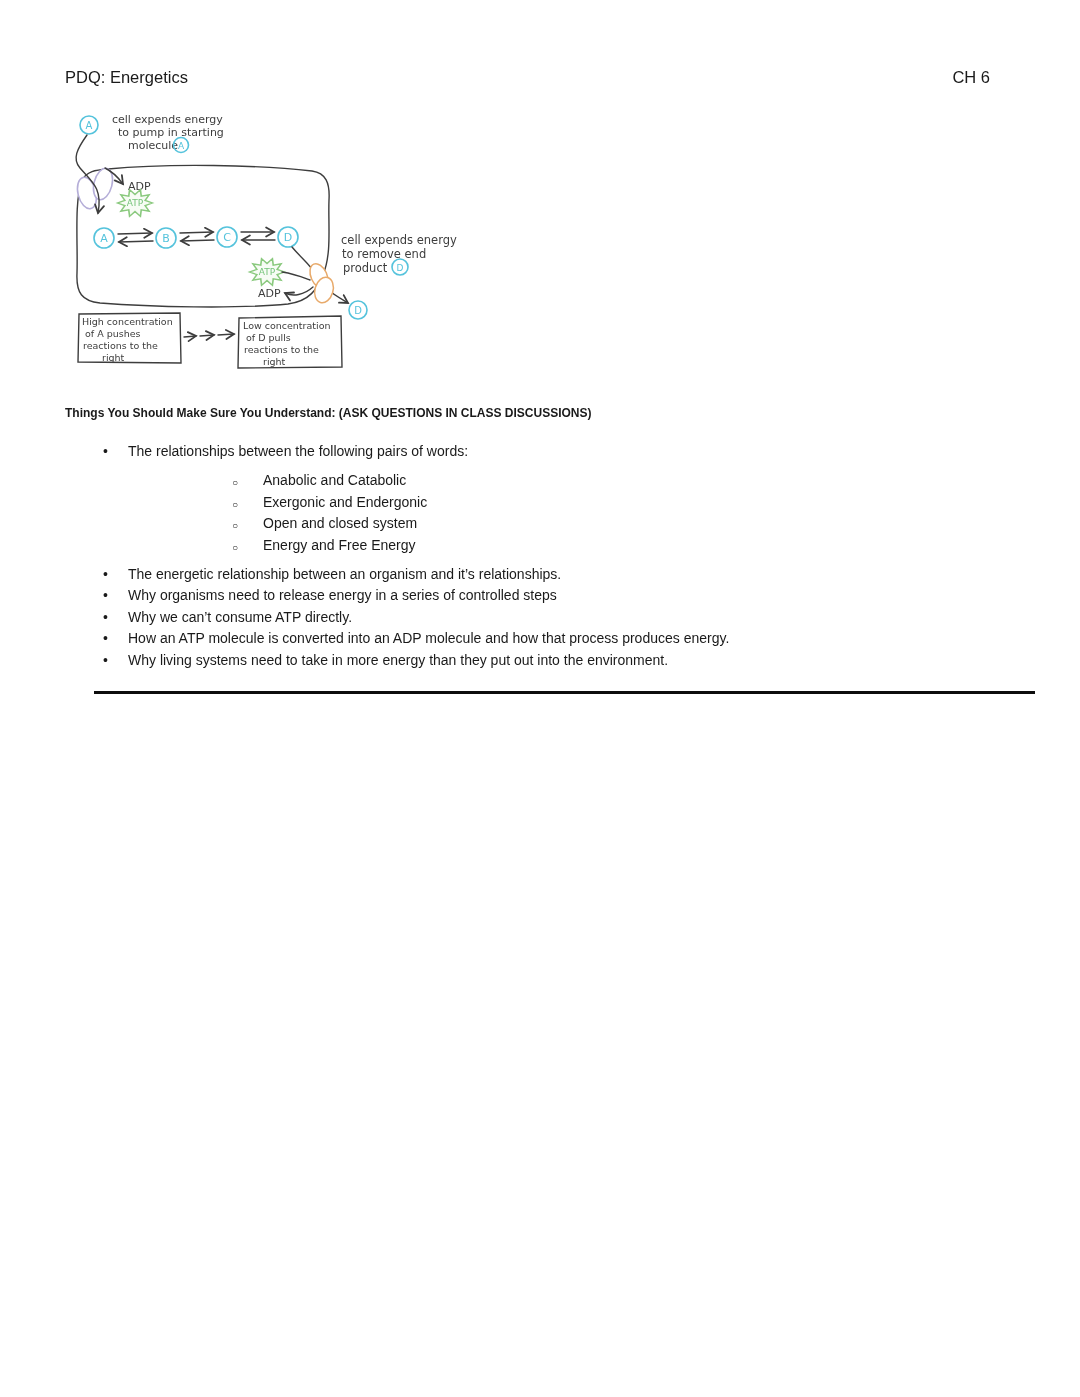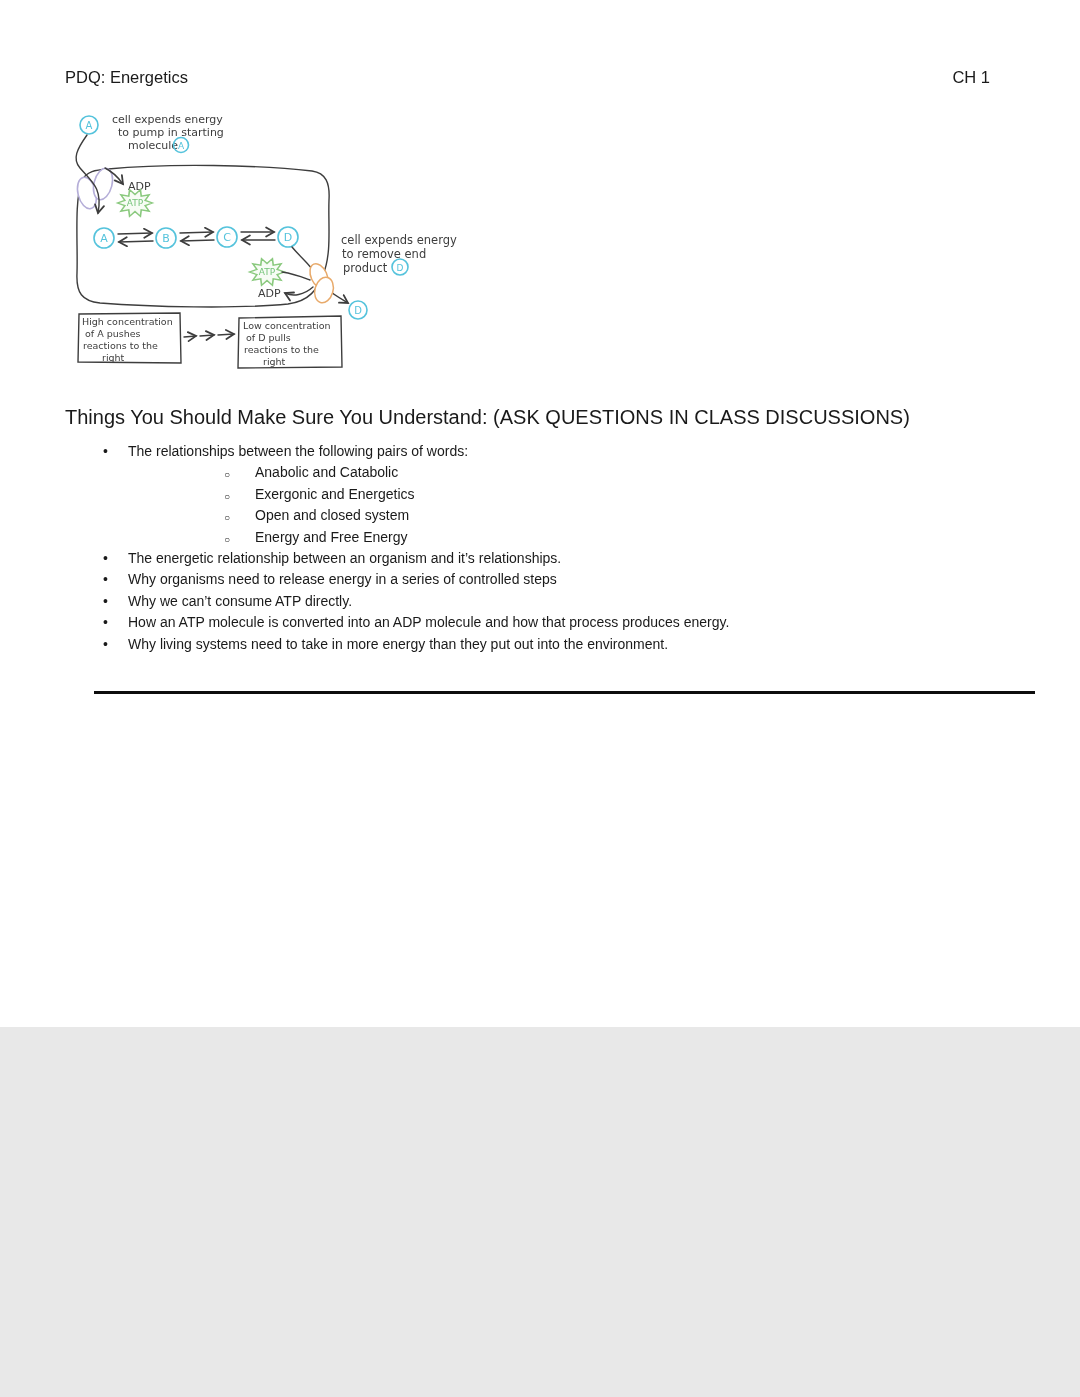--- a/index.html
+++ b/index.html
@@ -1,46 +1,46 @@
 <!DOCTYPE html>
 <html><head>
 <meta charset="utf-8">
 <style>
   html,body{margin:0;padding:0;background:#e8e8e8;}
-  .page{position:relative;width:1080px;height:1027px;background:#ffffff;margin:0 auto;
+  .page{position:relative;width:1080px;height:1397px;background:#ffffff;margin:0 auto;
         font-family:"Liberation Sans", sans-serif;color:#1a1a1a;overflow:hidden;}
   .header{position:absolute;top:68px;left:65px;width:925px;display:flex;
           justify-content:space-between;font-size:16.5px;}
   .diagram{position:absolute;top:105px;left:60px;}
   .hand{font-family:"DejaVu Sans", sans-serif;fill:#3d3d3d;}
   .ink{stroke:#3d3d3d;fill:none;stroke-width:1.4;stroke-linecap:round;}
   .cyan{stroke:#55c3dc;fill:none;stroke-width:1.6;}
   .cyantxt{font-family:"DejaVu Sans", sans-serif;fill:#55c3dc;}
   .greentxt{font-family:"DejaVu Sans", sans-serif;fill:#76c47a;}
   .star{stroke:#8ac97e;fill:#f7fcf5;stroke-width:1.3;}
   .purple{stroke:#b5aed8;fill:#ffffff;stroke-width:1.6;}
   .orange{stroke:#e8aa6b;fill:#ffffff;stroke-width:1.5;}
-  .heading{position:absolute;top:406px;left:65px;font-weight:normal;font-size:20px;}
+  .heading{position:absolute;top:406px;left:65px;font-weight:bold;font-size:12px;}
   .bullets{position:absolute;top:441px;left:65px;width:960px;margin:0;padding:0;
            list-style:none;font-size:14px;}
   .bullets > li{position:relative;padding-left:63px;line-height:21.4px;}
   .bullets > li::before{content:"\2022";position:absolute;left:38px;}
-  .subs{list-style:none;margin:0;padding:0;}
+  .subs{list-style:none;margin:8px;padding:0;}
   .subs li{position:relative;padding-left:127px;line-height:21.4px;}
   .subs li::before{content:"\25CB";position:absolute;left:96px;font-size:10px;top:2px;}
   .rule{position:absolute;top:691px;left:94px;width:941px;height:3px;background:#0d0d0d;}
 </style>
 </head>
 <body>
 
 <div class="page">
 
   <div class="header">
     <span>PDQ: Energetics</span>
-    <span>CH 1</span>
+    <span>CH 6</span>
   </div>
 
   <svg class="diagram" width="400" height="270" viewBox="0 0 400 270">
     <defs>
       <marker id="ah" viewBox="0 0 10 10" refX="8" refY="5" markerWidth="8" markerHeight="8" orient="auto-start-reverse">
         <path d="M 1,1 L 8,5 L 1,9" fill="none" stroke="#3d3d3d" stroke-width="1.6" stroke-linecap="round"></path>
       </marker>
     </defs>
 
     <path class="ink" d="M 48,64 C 110,58 200,60 252,66 C 266,68 270,78 269,95 C 268,120 272,148 263,170
@@ -142,21 +142,21 @@
     </g>
   </svg>
 
   <div class="heading">Things You Should Make Sure You Understand: (ASK QUESTIONS IN CLASS DISCUSSIONS)</div>
 
   <ul class="bullets">
     <li>
       <span>The relationships between the following pairs of words:</span>
       <ul class="subs">
         <li>Anabolic and Catabolic</li>
-        <li>Exergonic and Energetics</li>
+        <li>Exergonic and Endergonic</li>
         <li>Open and closed system</li>
         <li>Energy and Free Energy</li>
       </ul>
     </li>
     <li>The energetic relationship between an organism and it’s relationships.</li>
     <li>Why organisms need to release energy in a series of controlled steps</li>
     <li>Why we can’t consume ATP directly.</li>
     <li>How an ATP molecule is converted into an ADP molecule and how that process produces energy.</li>
     <li>Why living systems need to take in more energy than they put out into the environment.</li>
   </ul>

